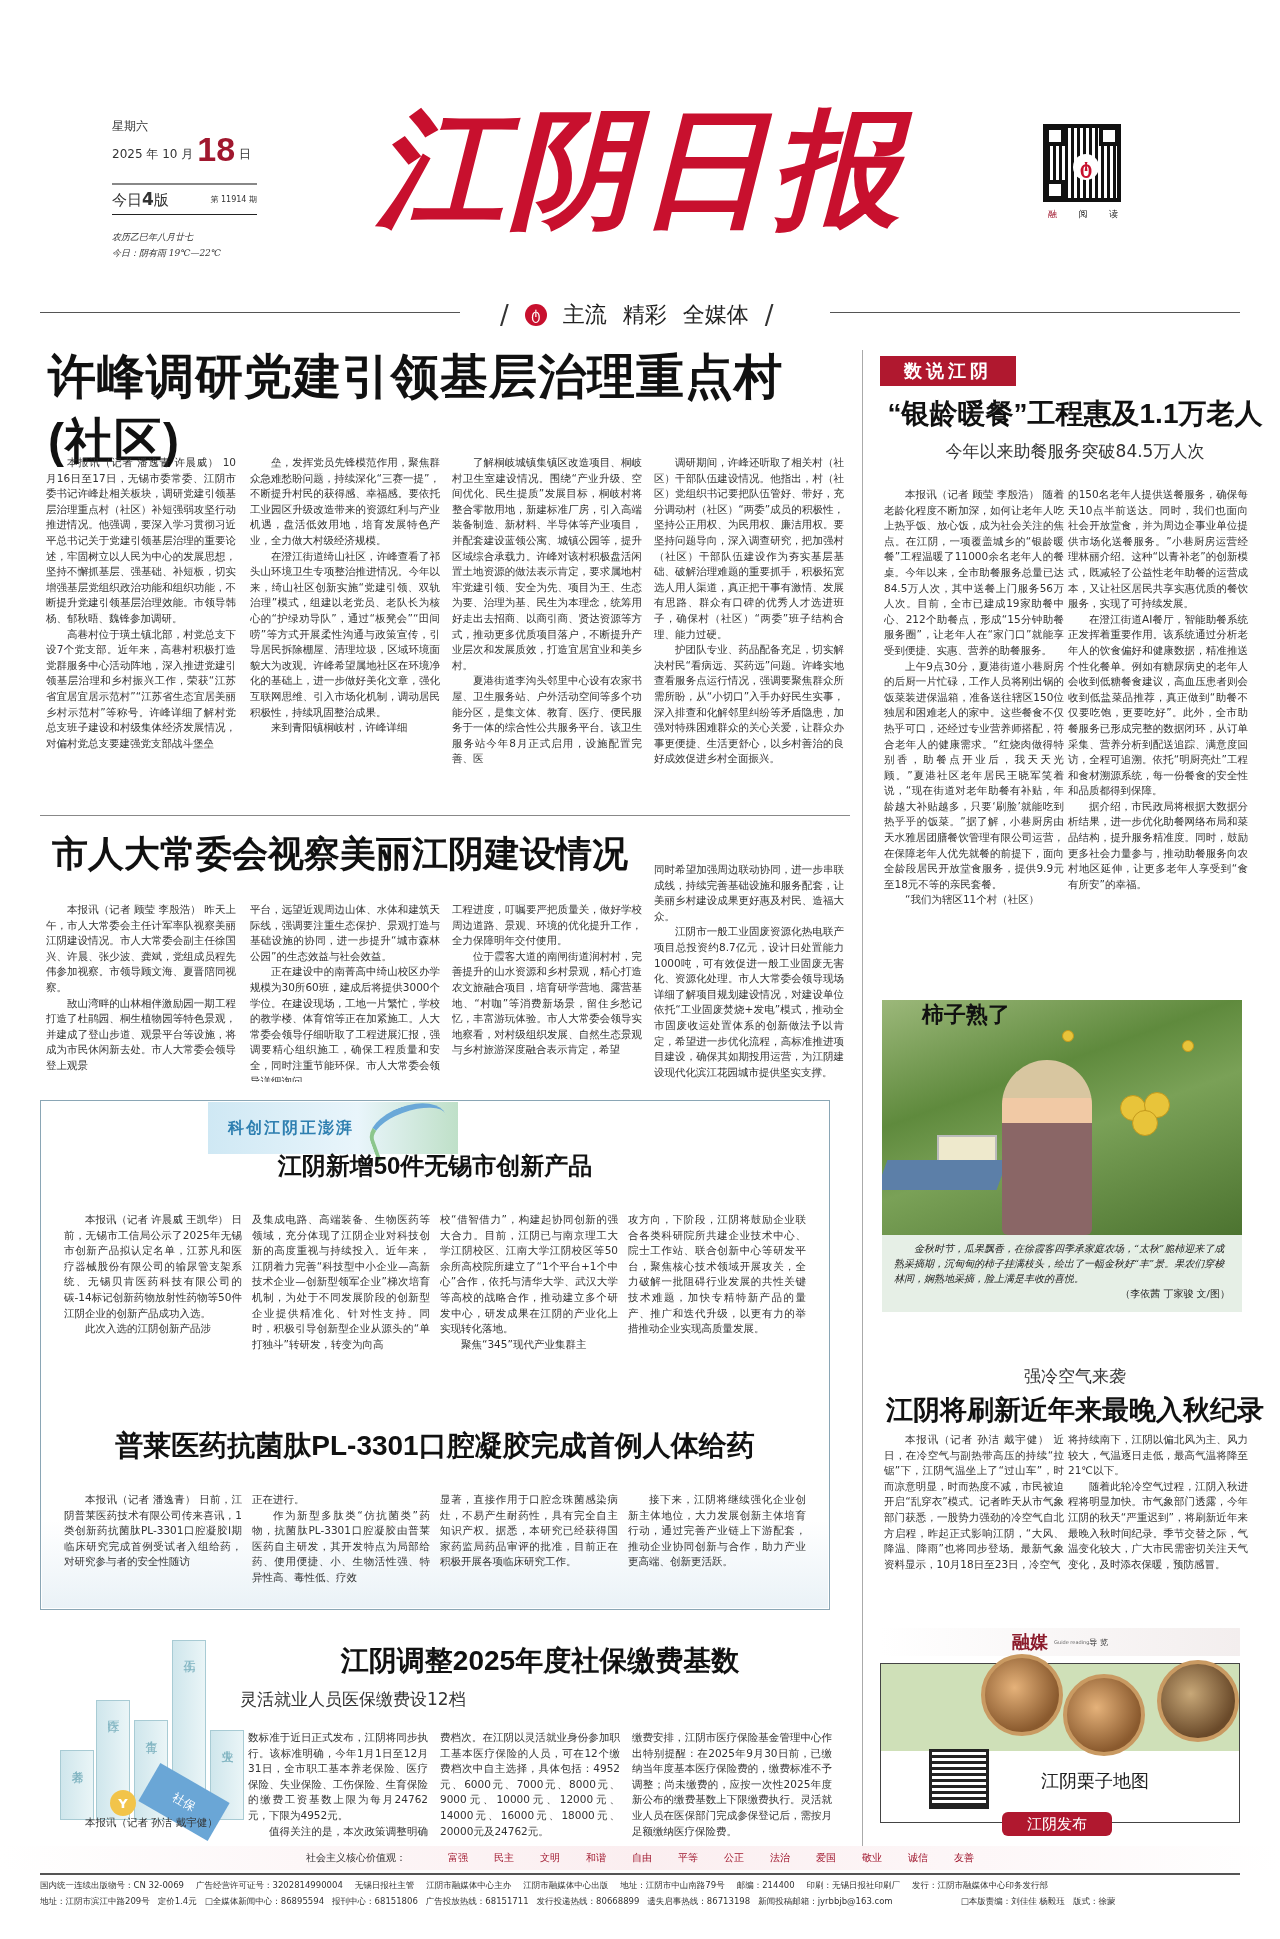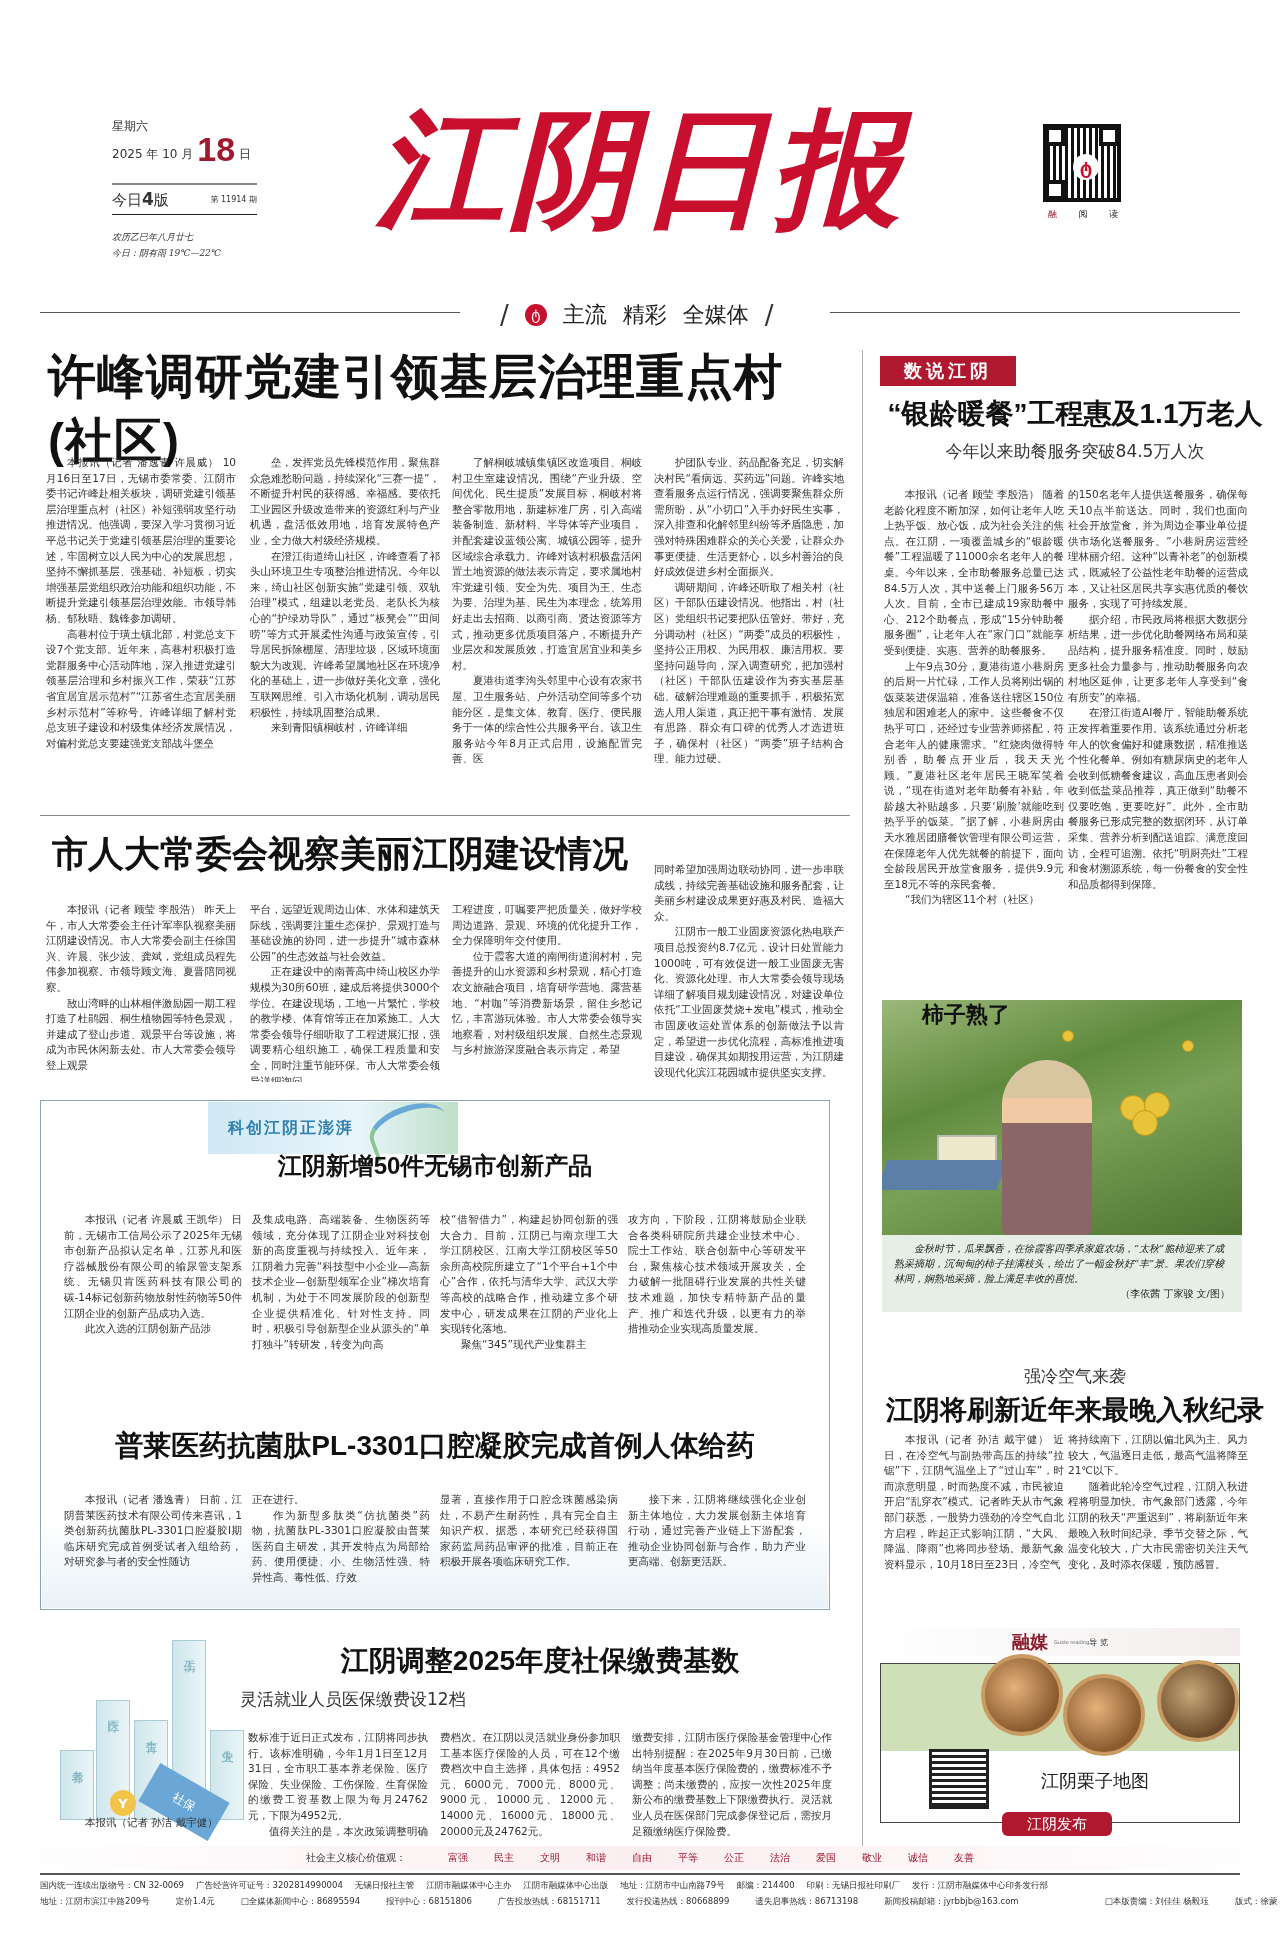--- a/index.html
+++ b/index.html
@@ -57,21 +57,21 @@
 .media-box{left:880px;top:1663px;width:360px;height:160px;border:1.5px solid #444;background:linear-gradient(180deg,#cfe0b8 0 55%,#fff 55%)}
 .chestnut{position:absolute;width:82px;height:82px;border-radius:50%;background:radial-gradient(circle at 40% 40%,#e5b27a,#8a5a2e 70%);border:4px solid #c99a62}
 .media-qr{position:absolute;left:48px;top:85px;width:60px;height:60px;background:repeating-linear-gradient(0deg,#222 0 3px,#fff 3px 6px),#fff;border:3px solid #222}
 .media-title{position:absolute;left:160px;top:105px;font-size:18px;color:#222}
 .media-tag{left:1002px;top:1812px;width:110px;height:24px;background:#b0182f;color:#fff;font-size:15px;display:flex;align-items:center;justify-content:center;border-radius:6px}
 .values-bar{left:0;top:1846px;width:1280px;height:24px;background:linear-gradient(90deg,#fff,#fbeef0 50%,#fff);display:flex;align-items:center;justify-content:center;gap:26px;font-size:10px}
 .values-bar .vb-label{color:#333;margin-right:16px}
 .values-bar .vb-item{color:#a0172e}
 .footer-rule{left:40px;top:1873px;width:1200px;height:2px;background:#555}
 .footer1{left:40px;top:1880px;width:1200px;font-size:8.5px;color:#333;white-space:nowrap;display:flex;gap:12px}
-.footer2{left:40px;top:1896px;width:1200px;font-size:8.5px;color:#333;white-space:nowrap;display:flex;gap:26px}
+.footer2{left:40px;top:1896px;width:1200px;font-size:8.5px;color:#333;white-space:nowrap;display:flex;gap:8px}
 .insurance-art{left:60px;top:1640px;width:230px;height:210px}
 .bld{position:absolute;bottom:30px;width:34px;background:linear-gradient(90deg,#cfe6ec,#eaf5f7);border:1px solid #a8cbd4;font-size:12px;color:#7fb3c0;writing-mode:vertical-rl;display:flex;align-items:center;justify-content:flex-start;padding-top:10px}
 .coin{position:absolute;left:50px;top:150px;width:26px;height:26px;border-radius:50%;background:#f2c44a;color:#fff;font-size:13px;display:flex;align-items:center;justify-content:center;font-weight:bold}
 .card{position:absolute;left:84px;top:140px;width:80px;height:44px;background:#6aa6d6;transform:rotate(30deg);color:#fff;font-size:12px;display:flex;align-items:center;justify-content:center}
 .h5{left:240px;top:1642px;width:600px;font-size:28px;text-align:center}
 .sub5{left:240px;top:1688px;width:600px;font-size:17px;text-align:left;color:#333}
 </style>
 </head>
 <body>
 
@@ -127,37 +127,37 @@
 <div class="body-col" style="left:250px;top:455px;width:190px;height:340px">
   <p>垒，发挥党员先锋模范作用，聚焦群众急难愁盼问题，持续深化“三赛一提”，不断提升村民的获得感、幸福感。要依托工业园区升级改造带来的资源红利与产业机遇，盘活低效用地，培育发展特色产业，全力做大村级经济规模。</p>
     <p>在澄江街道绮山社区，许峰查看了祁头山环境卫生专项整治推进情况。今年以来，绮山社区创新实施“党建引领、双轨治理”模式，组建以老党员、老队长为核心的“护绿劝导队”，通过“板凳会”“田间唠”等方式开展柔性沟通与政策宣传，引导居民拆除棚屋、清理垃圾，区域环境面貌大为改观。许峰希望属地社区在环境净化的基础上，进一步做好美化文章，强化互联网思维、引入市场化机制，调动居民积极性，持续巩固整治成果。</p>
     <p>来到青阳镇桐岐村，许峰详细</p>
 </div>
 <div class="body-col" style="left:452px;top:455px;width:190px;height:340px">
   <p>了解桐岐城镇集镇区改造项目、桐岐村卫生室建设情况。围绕“产业升级、空间优化、民生提质”发展目标，桐岐村将整合零散用地，新建标准厂房，引入高端装备制造、新材料、半导体等产业项目，并配套建设蓝领公寓、城镇公园等，提升区域综合承载力。许峰对该村积极盘活闲置土地资源的做法表示肯定，要求属地村牢党建引领、安全为先、项目为王、生态为要、治理为基、民生为本理念，统筹用好走出去招商、以商引商、贤达资源等方式，推动更多优质项目落户，不断提升产业层次和发展质效，打造宜居宜业和美乡村。</p>
     <p>夏港街道李沟头邻里中心设有农家书屋、卫生服务站、户外活动空间等多个功能分区，是集文体、教育、医疗、便民服务于一体的综合性公共服务平台。该卫生服务站今年8月正式启用，设施配置完善、医</p>
 </div>
 <div class="body-col" style="left:654px;top:455px;width:190px;height:340px">
-  <p>护团队专业、药品配备充足，切实解决村民“看病远、买药远”问题。许峰实地查看服务点运行情况，强调要聚焦群众所需所盼，从“小切口”入手办好民生实事，深入排查和化解邻里纠纷等矛盾隐患，加强对特殊困难群众的关心关爱，让群众办事更便捷、生活更舒心，以乡村善治的良好成效促进乡村全面振兴。</p>
-    <p>调研期间，许峰还听取了相关村（社区）干部队伍建设情况。他指出，村（社区）党组织书记要把队伍管好、带好，充分调动村（社区）“两委”成员的积极性，坚持公正用权、为民用权、廉洁用权。要坚持问题导向，深入调查研究，把加强村（社区）干部队伍建设作为夯实基层基础、破解治理难题的重要抓手，积极拓宽选人用人渠道，真正把干事有激情、发展有思路、群众有口碑的优秀人才选进班子，确保村（社区）“两委”班子结构合理、能力过硬。</p>
+  <p>调研期间，许峰还听取了相关村（社区）干部队伍建设情况。他指出，村（社区）党组织书记要把队伍管好、带好，充分调动村（社区）“两委”成员的积极性，坚持公正用权、为民用权、廉洁用权。要坚持问题导向，深入调查研究，把加强村（社区）干部队伍建设作为夯实基层基础、破解治理难题的重要抓手，积极拓宽选人用人渠道，真正把干事有激情、发展有思路、群众有口碑的优秀人才选进班子，确保村（社区）“两委”班子结构合理、能力过硬。</p>
+    <p>护团队专业、药品配备充足，切实解决村民“看病远、买药远”问题。许峰实地查看服务点运行情况，强调要聚焦群众所需所盼，从“小切口”入手办好民生实事，深入排查和化解邻里纠纷等矛盾隐患，加强对特殊困难群众的关心关爱，让群众办事更便捷、生活更舒心，以乡村善治的良好成效促进乡村全面振兴。</p>
 </div>
 <div class="vrule" style="left:862px;top:350px;height:1500px"></div>
 
 <div class="abs tag-red">数说江阴</div>
 <div class="abs headline h-right1">“银龄暖餐”工程惠及1.1万老人</div>
 <div class="abs sub-right1">今年以来助餐服务突破84.5万人次</div>
 <div class="body-col" style="left:884px;top:487px;width:180px;height:495px">
   <p>本报讯（记者 顾莹 李殷浩） 随着老龄化程度不断加深，如何让老年人吃上热乎饭、放心饭，成为社会关注的焦点。在江阴，一项覆盖城乡的“银龄暖餐”工程温暖了11000余名老年人的餐桌。今年以来，全市助餐服务总量已达84.5万人次，其中送餐上门服务56万人次。目前，全市已建成19家助餐中心、212个助餐点，形成“15分钟助餐服务圈”，让老年人在“家门口”就能享受到便捷、实惠、营养的助餐服务。</p>
     <p>上午9点30分，夏港街道小巷厨房的后厨一片忙碌，工作人员将刚出锅的饭菜装进保温箱，准备送往辖区150位独居和困难老人的家中。这些餐食不仅热乎可口，还经过专业营养师搭配，符合老年人的健康需求。“红烧肉做得特别香，助餐点开业后，我天天光顾。”夏港社区老年居民王晓军笑着说，“现在街道对老年助餐有补贴，年龄越大补贴越多，只要‘刷脸’就能吃到热乎乎的饭菜。”据了解，小巷厨房由天水雅居团膳餐饮管理有限公司运营，在保障老年人优先就餐的前提下，面向全龄段居民开放堂食服务，提供9.9元至18元不等的亲民套餐。</p>
     <p>“我们为辖区11个村（社区）</p>
 </div>
 <div class="body-col" style="left:1068px;top:487px;width:180px;height:495px">
   <p style="text-indent:0">的150名老年人提供送餐服务，确保每天10点半前送达。同时，我们也面向社会开放堂食，并为周边企事业单位提供市场化送餐服务。”小巷厨房运营经理林丽介绍。这种“以青补老”的创新模式，既减轻了公益性老年助餐的运营成本，又让社区居民共享实惠优质的餐饮服务，实现了可持续发展。</p>
+    <p>在澄江街道AI餐厅，智能助餐系统正发挥着重要作用。该系统通过分析老年人的饮食偏好和健康数据，精准推送个性化餐单。例如有糖尿病史的老年人会收到低糖餐食建议，高血压患者则会收到低盐菜品推荐，真正做到“助餐不仅要吃饱，更要吃好”。此外，全市助餐服务已形成完整的数据闭环，从订单采集、营养分析到配送追踪、满意度回访，全程可追溯。依托“明厨亮灶”工程和食材溯源系统，每一份餐食的安全性和品质都得到保障。</p>
     <p>据介绍，市民政局将根据大数据分析结果，进一步优化助餐网络布局和菜品结构，提升服务精准度。同时，鼓励更多社会力量参与，推动助餐服务向农村地区延伸，让更多老年人享受到“食有所安”的幸福。</p>
-    <p>在澄江街道AI餐厅，智能助餐系统正发挥着重要作用。该系统通过分析老年人的饮食偏好和健康数据，精准推送个性化餐单。例如有糖尿病史的老年人会收到低糖餐食建议，高血压患者则会收到低盐菜品推荐，真正做到“助餐不仅要吃饱，更要吃好”。此外，全市助餐服务已形成完整的数据闭环，从订单采集、营养分析到配送追踪、满意度回访，全程可追溯。依托“明厨亮灶”工程和食材溯源系统，每一份餐食的安全性和品质都得到保障。</p>
 </div>
 
 <div class="rule" style="left:40px;top:815px;width:810px"></div>
 <div class="abs headline h2">市人大常委会视察美丽江阴建设情况</div>
 <div class="body-col" style="left:46px;top:902px;width:190px;height:180px">
   <p>本报讯（记者 顾莹 李殷浩） 昨天上午，市人大常委会主任计军率队视察美丽江阴建设情况。市人大常委会副主任徐国兴、许晨、张少波、龚斌，党组成员程先伟参加视察。市领导顾文海、夏晋陪同视察。</p>
     <p>敔山湾畔的山林相伴激励园一期工程打造了杜鹃园、桐生植物园等特色景观，并建成了登山步道、观景平台等设施，将成为市民休闲新去处。市人大常委会领导登上观景</p>
 </div>
 <div class="body-col" style="left:250px;top:902px;width:190px;height:180px">
   <p style="text-indent:0">平台，远望近观周边山体、水体和建筑天际线，强调要注重生态保护、景观打造与基础设施的协同，进一步提升“城市森林公园”的生态效益与社会效益。</p>

